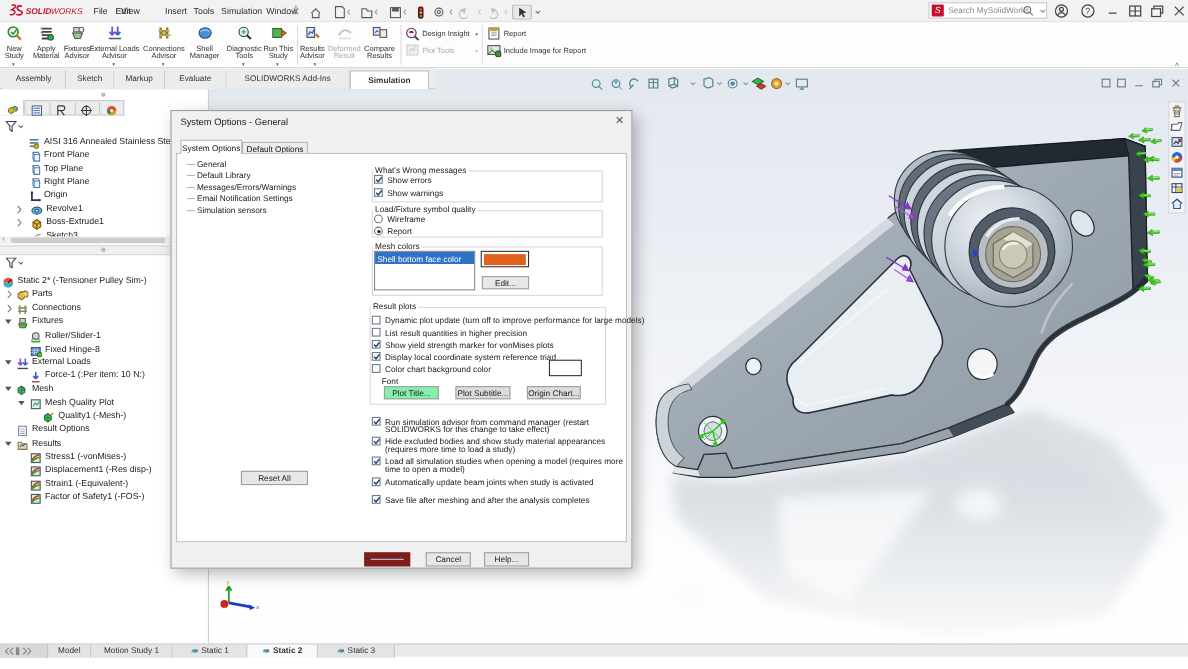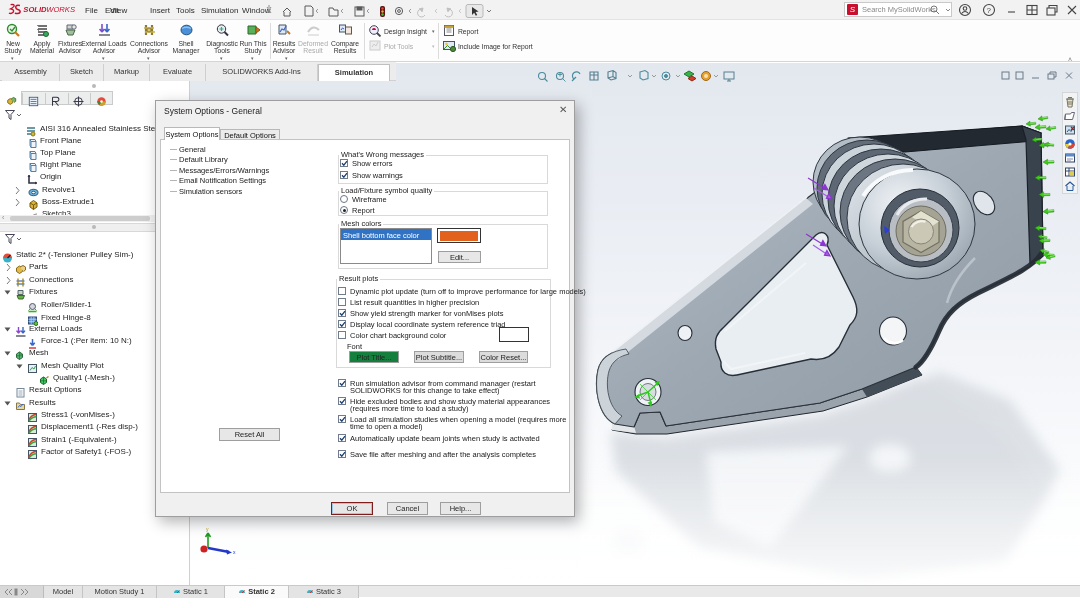--- a/index.html
+++ b/index.html
@@ -756,23 +756,23 @@
         </svg></span>
       <span class="cblbl" style="left:194px;top:208px">Show yield strength marker for vonMises plots</span>
       <span class="cb" style="left:182px;top:219px"><svg width="7" height="7" viewBox="0 0 7 7" style="vertical-align:top">
           <path d="M1,3.2 L2.8,5.2 L6,1.2" stroke="#1d3f6e" stroke-width="1.3" fill="none"></path>
         </svg></span>
       <span class="cblbl" style="left:194px;top:219px">Display local coordinate system reference triad</span>
       <span class="cb" style="left:182px;top:230px"></span>
       <span class="cblbl" style="left:194px;top:230px">Color chart background color</span>
       <div class="abs" style="left:343px;top:226px;width:30px;height:15px;background:#fff;border:1.5px solid #333"></div>
       <span class="cblbl" style="left:191px;top:241px">Font</span>
-      <span class="btn" style="left:193px;top:250px;width:50px;height:12px;line-height:11px;background:#15803d">Plot Title...</span>
+      <span class="btn" style="left:193px;top:250px;width:50px;height:12px;line-height:11px;background:#86efac">Plot Title...</span>
       <span class="btn" style="left:258px;top:250px;width:50px;height:12px;line-height:11px;background:#dcdcdc">Plot Subtitle...</span>
-      <span class="btn" style="left:323px;top:250px;width:49px;height:12px;line-height:11px;background:#dcdcdc">Color Reset...</span>
+      <span class="btn" style="left:323px;top:250px;width:49px;height:12px;line-height:11px;background:#dcdcdc">Origin Chart...</span>
       <span class="cb" style="left:182px;top:278px"><svg width="7" height="7" viewBox="0 0 7 7" style="vertical-align:top">
           <path d="M1,3.2 L2.8,5.2 L6,1.2" stroke="#1d3f6e" stroke-width="1.3" fill="none"></path>
         </svg></span>
       <span class="cblbl" style="left:194px;top:278px">Run simulation advisor from command manager (restart</span>
       <span class="cblbl" style="left:194px;top:285px">SOLIDWORKS for this change to take effect)</span>
       <span class="cb" style="left:182px;top:296px"><svg width="7" height="7" viewBox="0 0 7 7" style="vertical-align:top">
           <path d="M1,3.2 L2.8,5.2 L6,1.2" stroke="#1d3f6e" stroke-width="1.3" fill="none"></path>
         </svg></span>
       <span class="cblbl" style="left:194px;top:296px">Hide excluded bodies and show study material appearances</span>
       <span class="cblbl" style="left:194px;top:303px">(requires more time to load a study)</span>
@@ -783,21 +783,21 @@
       <span class="cblbl" style="left:194px;top:321px">time to open a model)</span>
       <span class="cb" style="left:182px;top:333px"><svg width="7" height="7" viewBox="0 0 7 7" style="vertical-align:top">
           <path d="M1,3.2 L2.8,5.2 L6,1.2" stroke="#1d3f6e" stroke-width="1.3" fill="none"></path>
         </svg></span>
       <span class="cblbl" style="left:194px;top:333px">Automatically update beam joints when study is activated</span>
       <span class="cb" style="left:182px;top:349px"><svg width="7" height="7" viewBox="0 0 7 7" style="vertical-align:top">
           <path d="M1,3.2 L2.8,5.2 L6,1.2" stroke="#1d3f6e" stroke-width="1.3" fill="none"></path>
         </svg></span>
       <span class="cblbl" style="left:194px;top:349px">Save file after meshing and after the analysis completes</span>
       <span class="btn" style="left:63px;top:327px;width:61px;height:13px;line-height:12px">Reset All</span>
-      <span class="btn" style="left:175px;top:401px;width:42px;height:13px;line-height:12px;border:1px solid #7f1d1d;box-shadow:0 0 0 1px #9ec7e8 inset">OK</span>
+      <span class="btn" style="left:175px;top:401px;width:42px;height:13px;line-height:12px;border:6px solid #7f1d1d;box-shadow:0 0 0 1px #9ec7e8 inset">OK</span>
       <span class="btn" style="left:231px;top:401px;width:41px;height:13px;line-height:12px">Cancel</span>
       <span class="btn" style="left:284px;top:401px;width:41px;height:13px;line-height:12px">Help...</span>
     </div>
 <div id="studytabs">
       <span class="abs" style="left:0;top:0;width:44px;height:12px;background:#d8d8d8;border-right:1px solid #bbb"></span>
       <svg class="abs" style="left:4px;top:2px" width="36" height="8" viewBox="0 0 36 8">
         <g stroke="#888" fill="none">
           <path d="M4,1 L1,4 L4,7 M8,1 L5,4 L8,7"></path>
           <rect x="11" y="1" width="2" height="6" fill="#888"></rect>
           <path d="M17,1 L20,4 L17,7 M21,1 L24,4 L21,7"></path>

